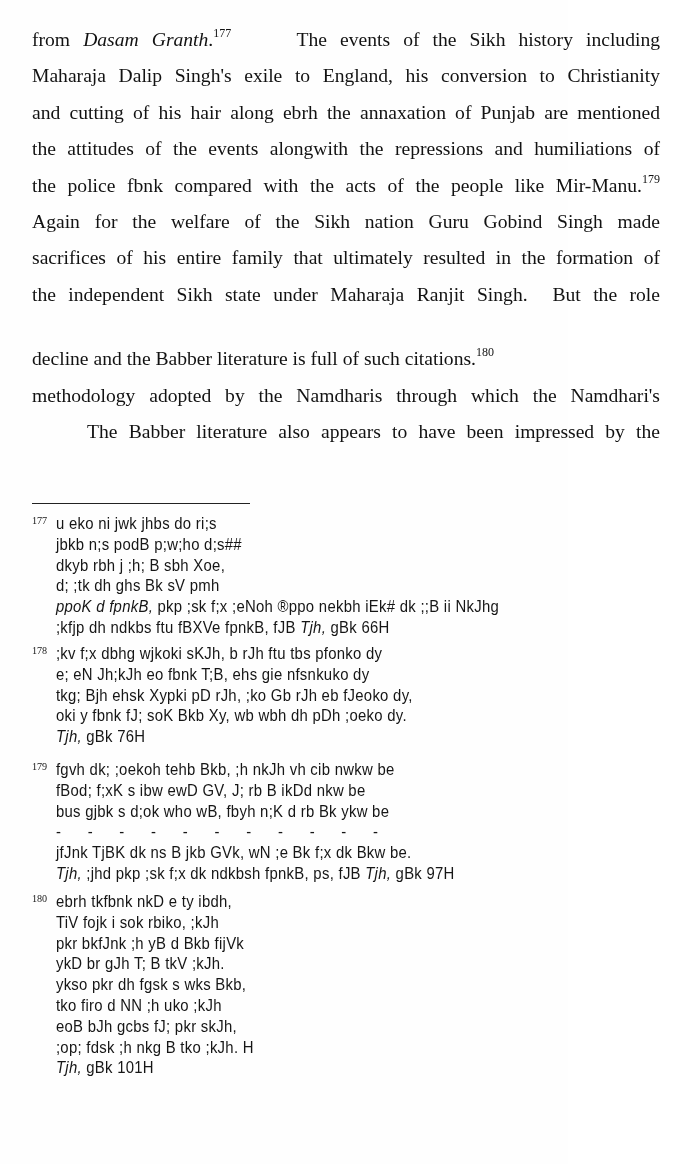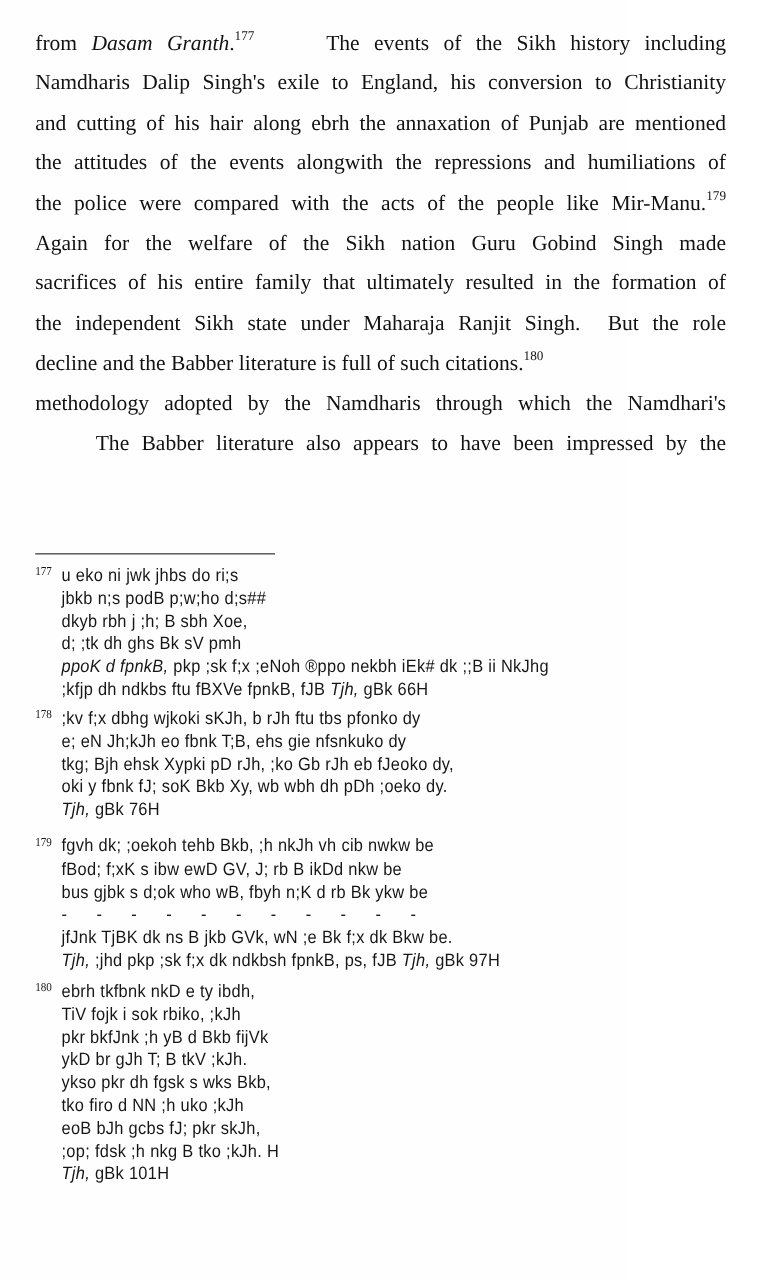--- a/index.html
+++ b/index.html
@@ -35,20 +35,21 @@
     .line {
       display: block;
       height: 36.4px;
       white-space: nowrap;
       text-align: justify;
       text-align-last: justify;
       overflow: visible;
     }
     .line.last {
       text-align-last: left;
+      margin-top: 28px;
     }
     .line.indent {
       padding-left: 55px;
     }
     .sup {
       font-size: 12px;
       vertical-align: 0;
       position: relative;
       top: -9px;
       letter-spacing: 0;
@@ -97,24 +98,24 @@
     .fn180 { top: 891px; }
   </style>
 </head>
 <body>
 
 <div class="page">
 
   <div class="body-text">
 
     <span class="line"><span>from </span><em>Dasam Granth</em><span>.</span><span class="sup">177</span><span>&nbsp;&nbsp;&nbsp;&nbsp;&nbsp;The events of the Sikh history including</span></span>
-    <span class="line">Namdharis Dalip Singh's exile to England, his conversion to Christianity</span>
+    <span class="line">Maharaja Dalip Singh's exile to England, his conversion to Christianity</span>
     <span class="line">and cutting of his hair along ebrh the annaxation of Punjab are mentioned</span>
     <span class="line">the attitudes of the events alongwith the repressions and humiliations of</span>
-    <span class="line"><span>the police were compared with the acts of the people like Mir-Manu.</span><span class="sup">179</span></span>
+    <span class="line"><span>the police fbnk compared with the acts of the people like Mir-Manu.</span><span class="sup">179</span></span>
     <span class="line">Again for the welfare of the Sikh nation Guru Gobind Singh made</span>
     <span class="line">sacrifices of his entire family that ultimately resulted in the formation of</span>
     <span class="line">the independent Sikh state under Maharaja Ranjit Singh.&nbsp; But the role</span>
     <span class="line last"><span>decline and the Babber literature is full of such citations.</span><span class="sup">180</span></span>
 
     <span class="line">methodology adopted by the Namdharis through which the Namdhari's</span>
     <span class="line indent">The Babber literature also appears to have been impressed by the</span>
   </div>
 
   <div class="sep"></div>

